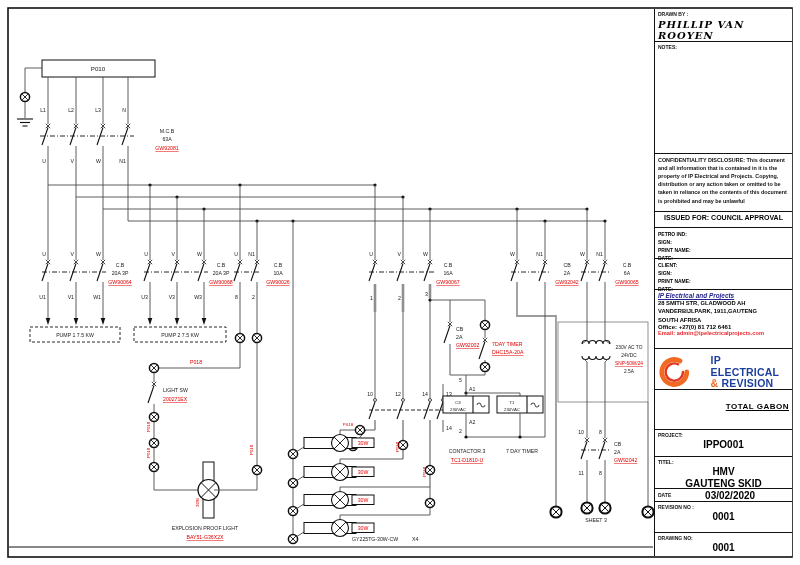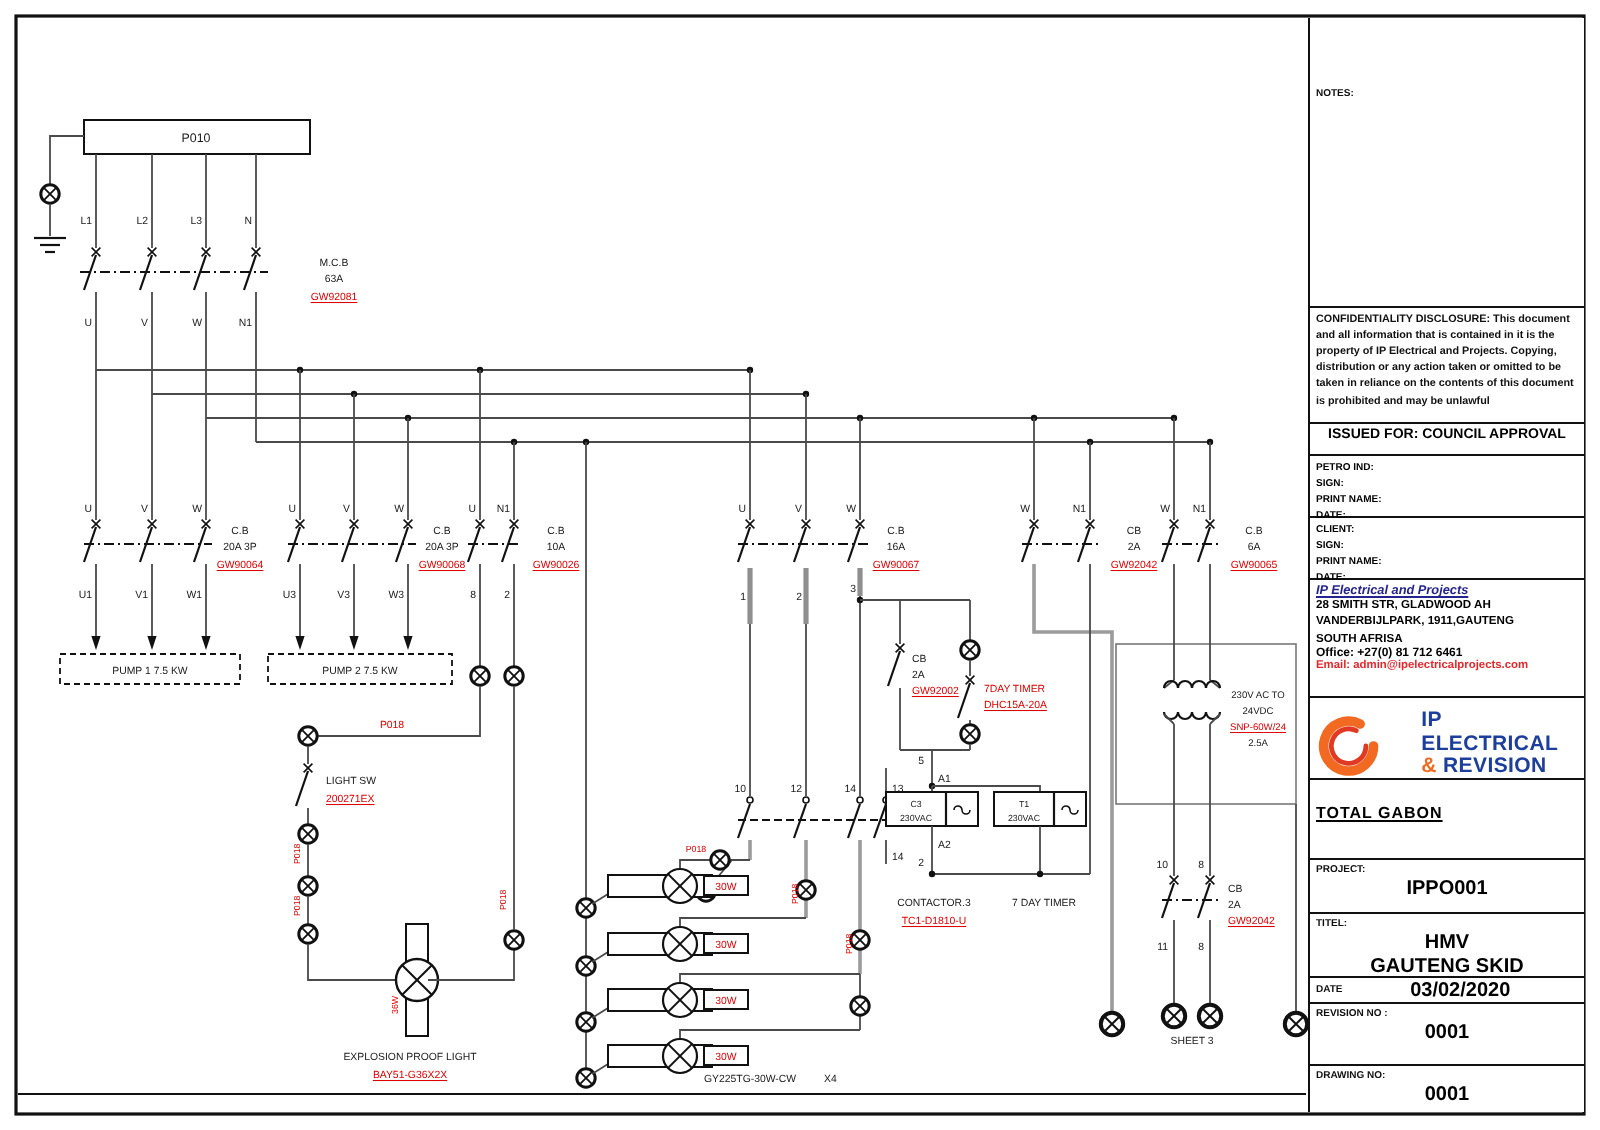--- a/index.html
+++ b/index.html
@@ -24,24 +24,24 @@
   .tb .row{position:absolute;left:0;width:100%;border-bottom:1px solid #111;box-sizing:border-box;padding:2px 3px;}
   .lbl{font-size:5px;color:#111;font-weight:bold;}
   .sig{font-family:"DejaVu Serif",serif;font-style:italic;font-weight:bold;font-size:10px;letter-spacing:1px;margin-top:2px;}
   .conf{font-size:5.4px;line-height:1.5;font-weight:bold;color:#111;}
   .issued{font-size:7px;font-weight:bold;text-align:center;padding-top:3px;}
   .mini{font-size:5px;font-weight:bold;line-height:1.6;}
   .comp-name{font-size:6.4px;font-weight:bold;font-style:italic;text-decoration:underline;color:#24248f;}
   .addr{font-size:5.8px;font-weight:bold;line-height:1.45;}
   .office{font-size:6px;font-weight:bold;}
   .email{font-size:5.7px;font-weight:bold;color:#e8262a;}
-  .logo-row{display:flex;align-items:flex-end;justify-content:center;gap:20px;padding-top:4px;}
+  .logo-row{display:flex;align-items:flex-start;justify-content:center;gap:20px;padding-top:4px;}
   .logo-text{font-weight:bold;color:#1c3f9e;font-size:10.5px;line-height:1.1;letter-spacing:.2px;}
   .logo-text .amp{color:#f26a21;}
-  .total{text-align:left;font-size:8px;font-weight:bold;text-decoration:underline;padding-top:10px;letter-spacing:.5px;}
+  .total{text-align:right;font-size:8px;font-weight:bold;text-decoration:underline;padding-top:10px;letter-spacing:.5px;}
   .val{font-size:10px;font-weight:bold;text-align:center;margin-top:1px;}
   .daterow{display:flex;align-items:center;}
   .daterow .lbl{flex:0 0 auto}
   .daterow .val{flex:1;margin:0}
 </style>
 </head>
 <body>
 
 
 
@@ -448,20 +448,24 @@
     <use href="#gxb" x="587" y="508"></use>
     <use href="#gxb" x="605" y="508"></use>
     <text class="t5 mid" x="596" y="522">SHEET 3</text>
     <line class="w" x1="648" y1="402" x2="648" y2="506"></line>
     <use href="#gxb" x="648" y="512"></use>
   </g>
 </svg>
 
 
 <div class="tb">
+  <div class="row" style="top:0;height:33px;">
+    <div class="lbl">DRAWN BY :</div>
+    <div class="sig">PHILLIP VAN ROOYEN</div>
+  </div>
   <div class="row" style="top:33px;height:112px;">
     <div class="lbl">NOTES:</div>
   </div>
   <div class="row" style="top:145px;height:58px;">
     <div class="conf">CONFIDENTIALITY DISCLOSURE: This document and all information that is contained in it is the property of IP Electrical and Projects. Copying, distribution or any action taken or omitted to be taken in reliance on the contents of this document is prohibited and may be unlawful</div>
   </div>
   <div class="row issued" style="top:203px;height:16px;">ISSUED FOR: COUNCIL APPROVAL</div>
   <div class="row" style="top:219px;height:31px;">
     <div class="mini">PETRO IND:</div>
     <div class="mini">SIGN:</div>

